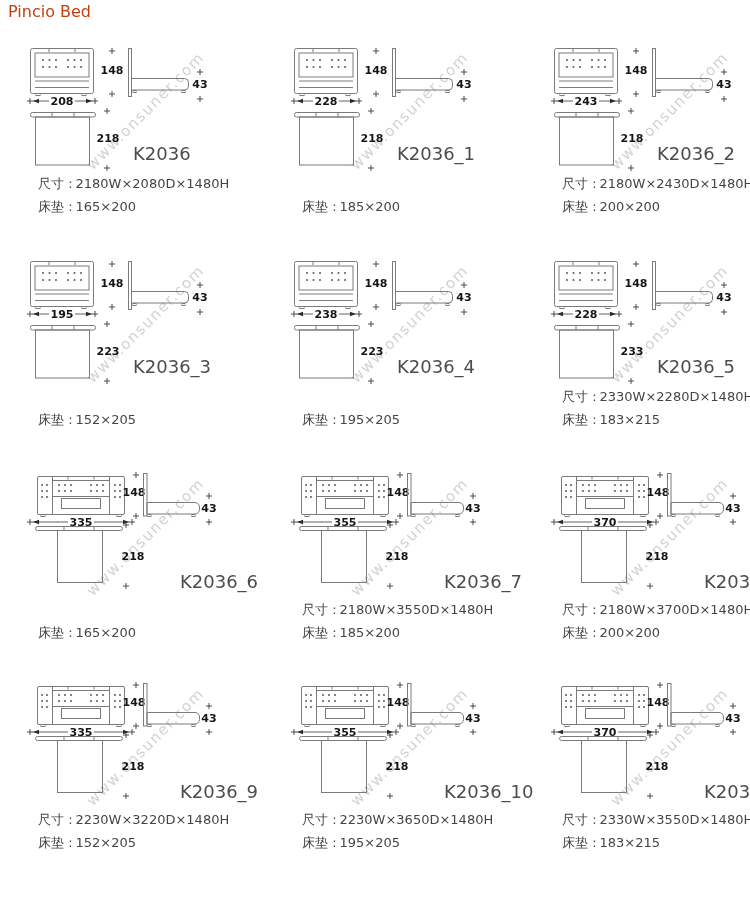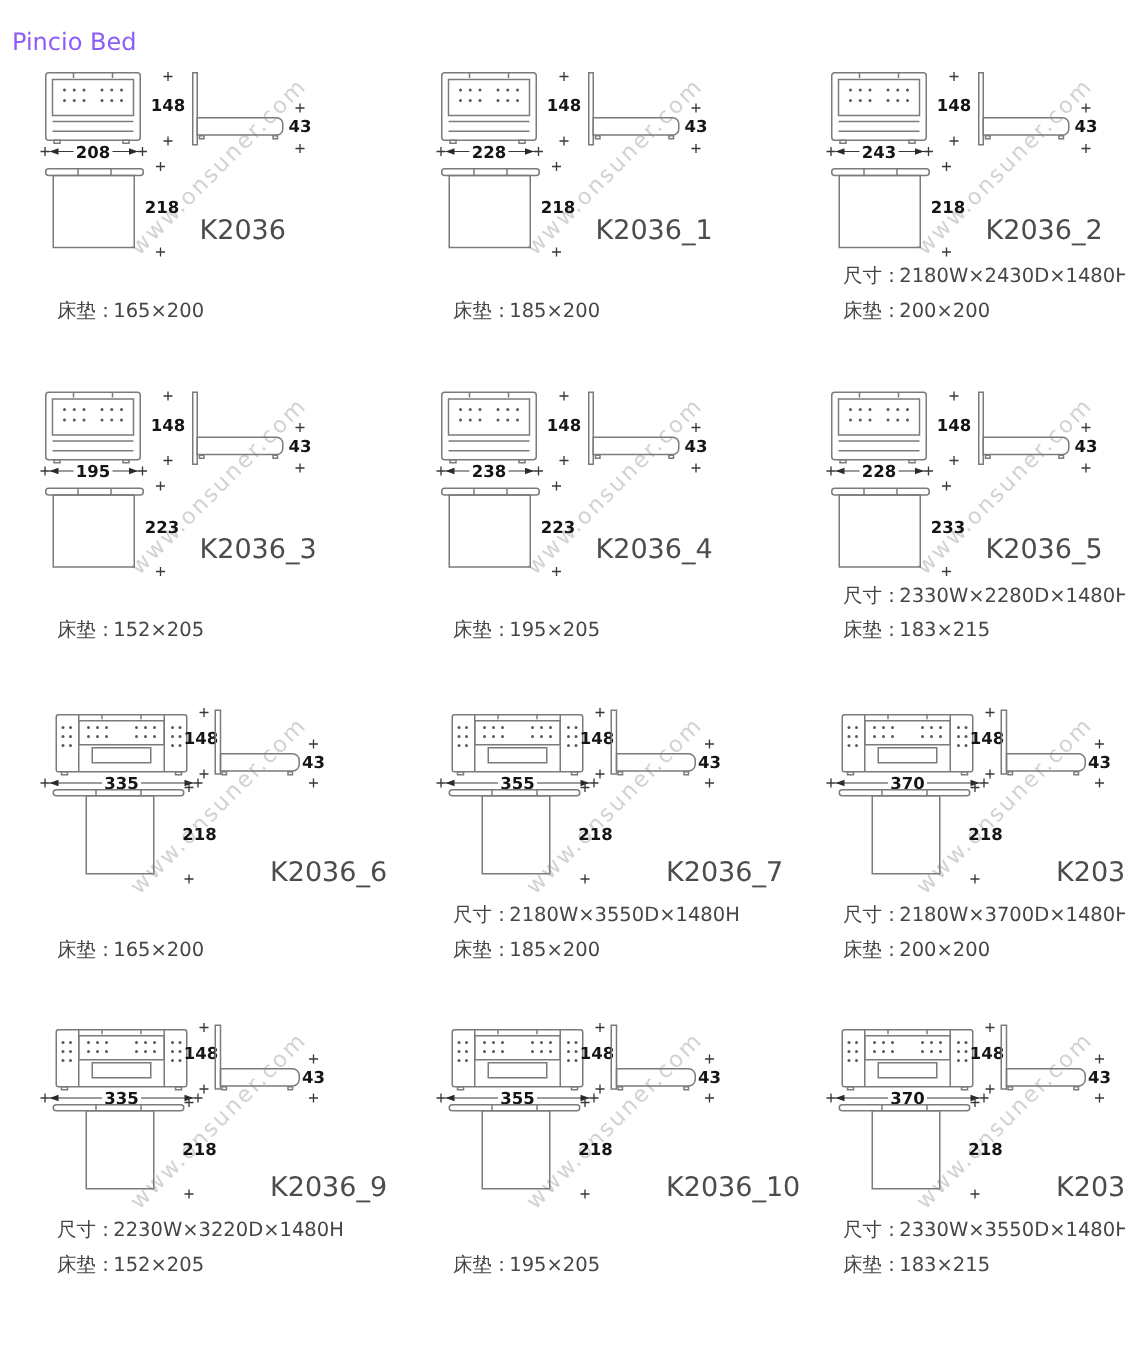--- a/index.html
+++ b/index.html
@@ -1,18 +1,18 @@
 <!DOCTYPE html>
 <html><head>
 <meta charset="utf-8">
 <style>
   html,body{margin:0;padding:0;background:#fff;}
   .page{position:relative;width:750px;height:897px;background:#fff;overflow:hidden;
         font-family:"DejaVu Sans","Liberation Sans",sans-serif;}
-  .page-title{position:absolute;left:8px;top:18px;font-size:16px;color:#8b5cf6;}
+  .page-title{position:absolute;left:8px;top:2px;font-size:16px;color:#c2410c;}
   .grid{position:absolute;left:0;top:0;width:750px;height:897px;}
   .cell{position:absolute;width:235px;height:212px;}
   .drawing{position:absolute;left:0;top:0;overflow:visible;}
   .s{stroke:#7b7b7b;fill:none;stroke-width:1;}
   .dot{fill:#5a5a5a;stroke:none;}
   .cross{stroke:#3a3a3a;stroke-width:0.9;fill:none;}
   .dimline{stroke:#3a3a3a;stroke-width:0.8;fill:none;}
   .arrow{fill:#2a2a2a;stroke:none;}
   .wbg{fill:#ffffff;stroke:none;}
   .dim{font-family:"DejaVu Sans",sans-serif;font-size:11px;font-weight:bold;fill:#151515;}
@@ -87,20 +87,23 @@
       <line class="s" x1="24" y1="70.5" x2="24" y2="75"></line>
       <line class="s" x1="46" y1="70.5" x2="46" y2="75"></line>
       <rect class="s" x="7.5" y="75" width="54" height="48"></rect>
     </g>
     <g>
       <path class="cross" d="M76,69 h6 M79,66 v6 M76,126 h6 M79,123 v6"></path>
       <text class="dim" x="80" y="100" text-anchor="middle">218</text>
     </g>
   </svg>
   <div class="model model-a">K2036</div>
+  <div class="spec spec1">
+    <span class="spec-label">尺寸 :</span><span>2180W×2080D×1480H</span>
+  </div>
   <div class="spec spec2">
     <span class="spec-label">床垫 :</span><span>165×200</span>
   </div>
 </div>
       <div class="cell" style="left: 292px; top: 42px;">
   <div class="watermark">www.onsuner.com</div>
   <svg class="drawing" width="235" height="132" viewBox="0 0 235 132">
     <g>
       <rect class="s" x="2.5" y="6.5" width="63" height="45" rx="2"></rect>
       <line class="s" x1="21" y1="6.5" x2="21" y2="10"></line>
@@ -817,20 +820,23 @@
       <line class="s" x1="36" y1="58.5" x2="36" y2="62.5"></line>
       <line class="s" x1="66" y1="58.5" x2="66" y2="62.5"></line>
       <rect class="s" x="29.5" y="62.5" width="45" height="52"></rect>
     </g>
     <g>
       <path class="cross" d="M95,57 h6 M98,54 v6 M95,118 h6 M98,115 v6"></path>
       <text class="dim" x="105" y="92" text-anchor="middle">218</text>
     </g>
   </svg>
   <div class="model model-b">K2036_10</div>
+  <div class="spec spec1">
+    <span class="spec-label">尺寸 :</span><span>2230W×3650D×1480H</span>
+  </div>
   <div class="spec spec2">
     <span class="spec-label">床垫 :</span><span>195×205</span>
   </div>
 </div>
       <div class="cell" style="left: 552px; top: 678px;">
   <div class="watermark">www.onsuner.com</div>
   <svg class="drawing" width="235" height="132" viewBox="0 0 235 132">
     <g>
       <rect class="s" x="9.5" y="8.5" width="87" height="38" rx="1.5"></rect>
       <line class="s" x1="24.5" y1="8.5" x2="24.5" y2="46.5"></line>

